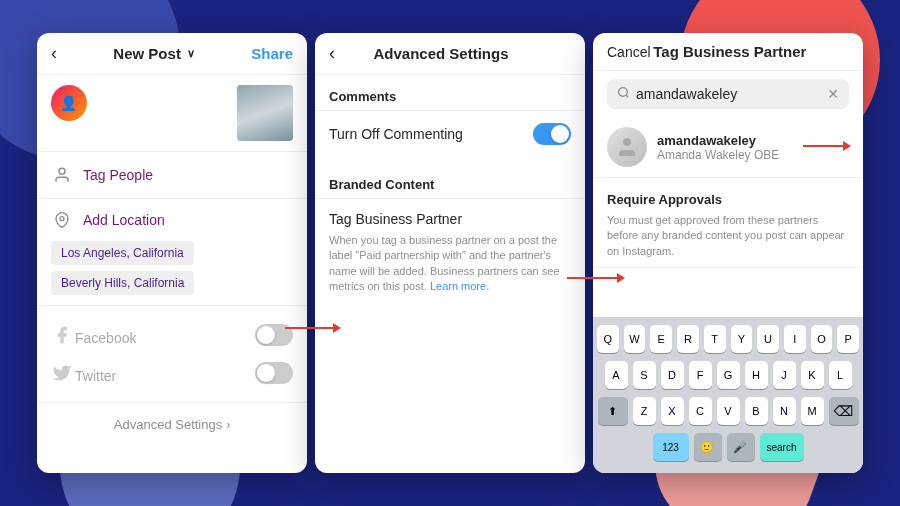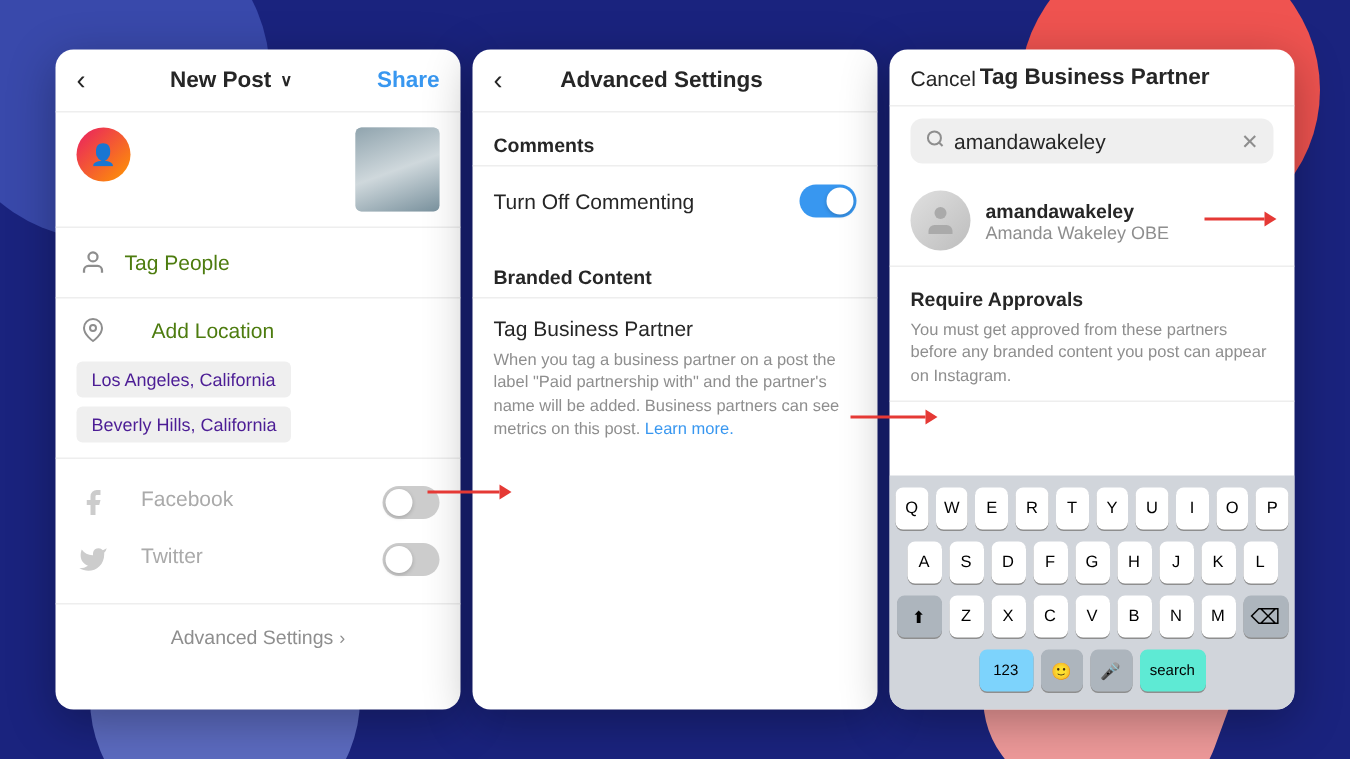--- a/index.html
+++ b/index.html
@@ -125,31 +125,31 @@
       gap: 10px;
     }
     .section-icon {
       width: 22px; height: 22px;
       display: flex; align-items: center; justify-content: center;
       color: #8e8e8e;
       font-size: 16px;
     }
     .section-label {
       font-size: 14px;
-      color: #4d7c0f;
+      color: #701a75;
     }
 
     .location-section {
       padding: 10px 14px;
       border-bottom: 1px solid #eeeeee;
     }
     .location-title {
       display: flex;
       align-items: center;
-      gap: 28px;
+      gap: 10px;
       margin-bottom: 10px;
     }
     .location-tags {
       display: flex;
       flex-wrap: wrap;
       gap: 6px;
     }
     .location-tag {
       background: #efefef;
       border-radius: 4px;
@@ -163,22 +163,22 @@
       border-bottom: 1px solid #eeeeee;
     }
     .share-row {
       display: flex;
       align-items: center;
       justify-content: space-between;
       padding: 8px 0;
     }
     .share-row-left {
       display: flex;
-      align-items: flex-start;
-      gap: 21px;
+      align-items: flex-end;
+      gap: 2px;
     }
     .share-icon {
       width: 22px; height: 22px;
       display: flex; align-items: center; justify-content: center;
     }
     .toggle {
       width: 38px; height: 22px;
       border-radius: 11px;
       background: #cccccc;
       position: relative;

